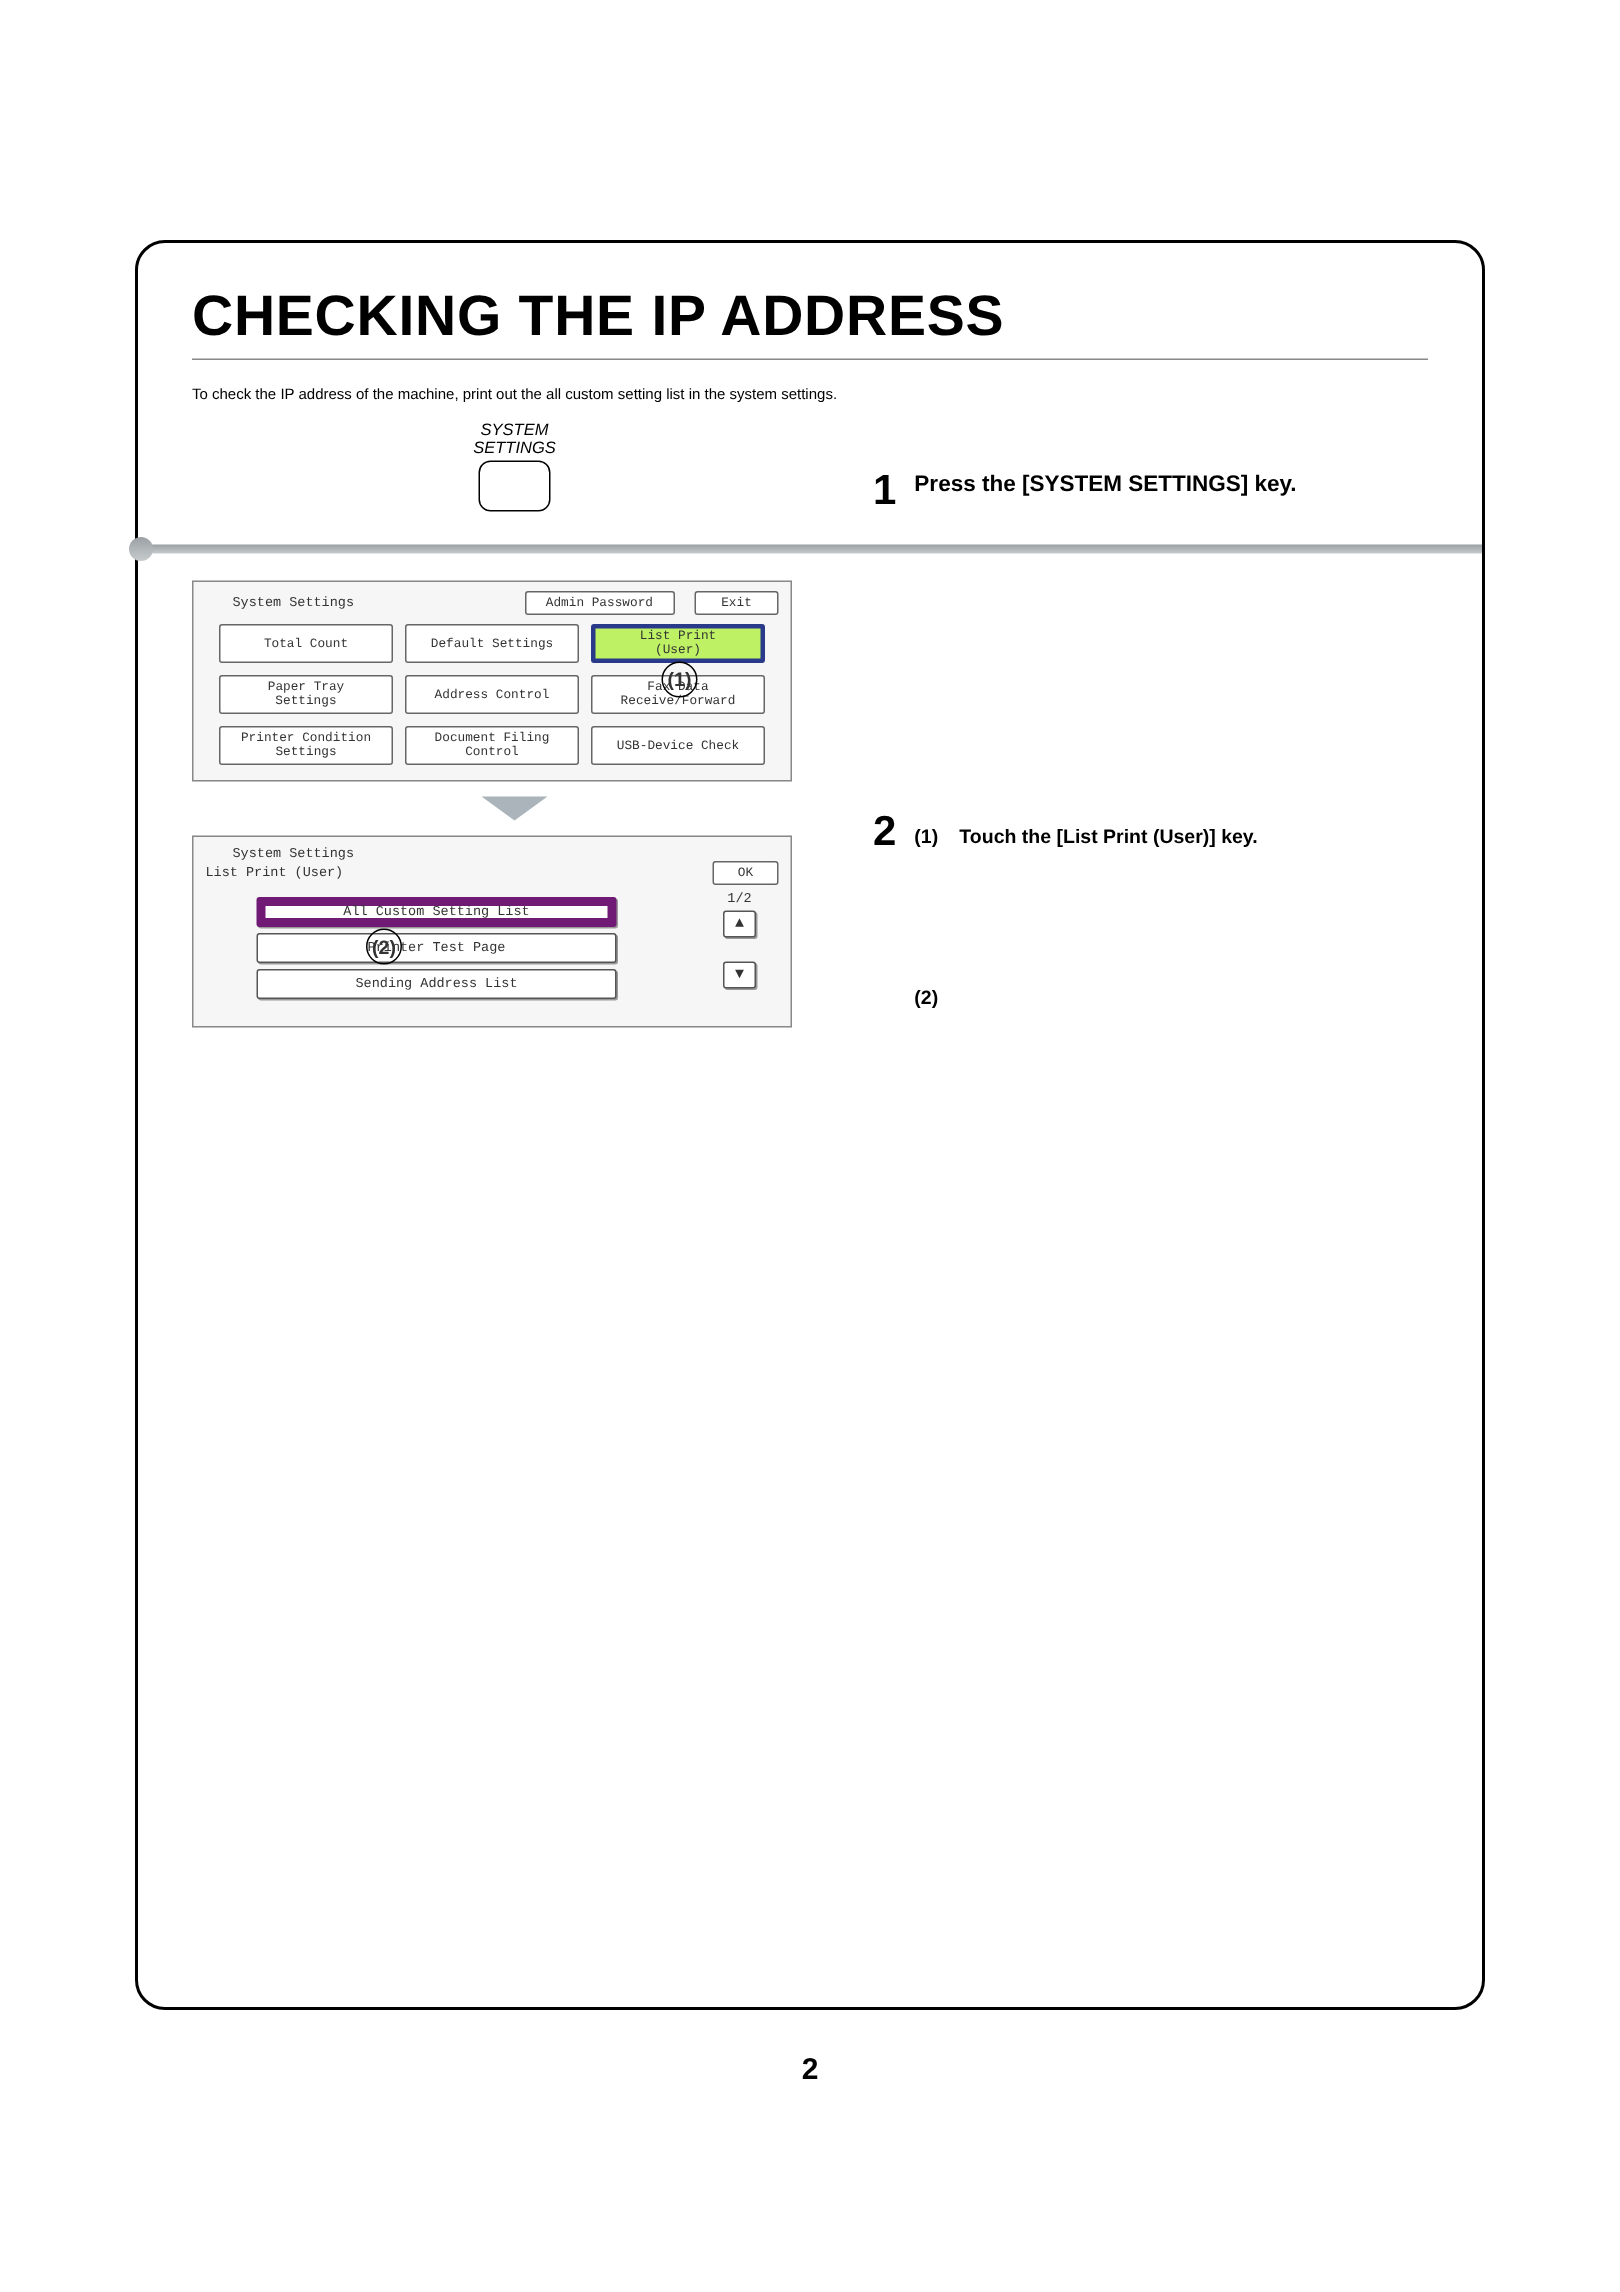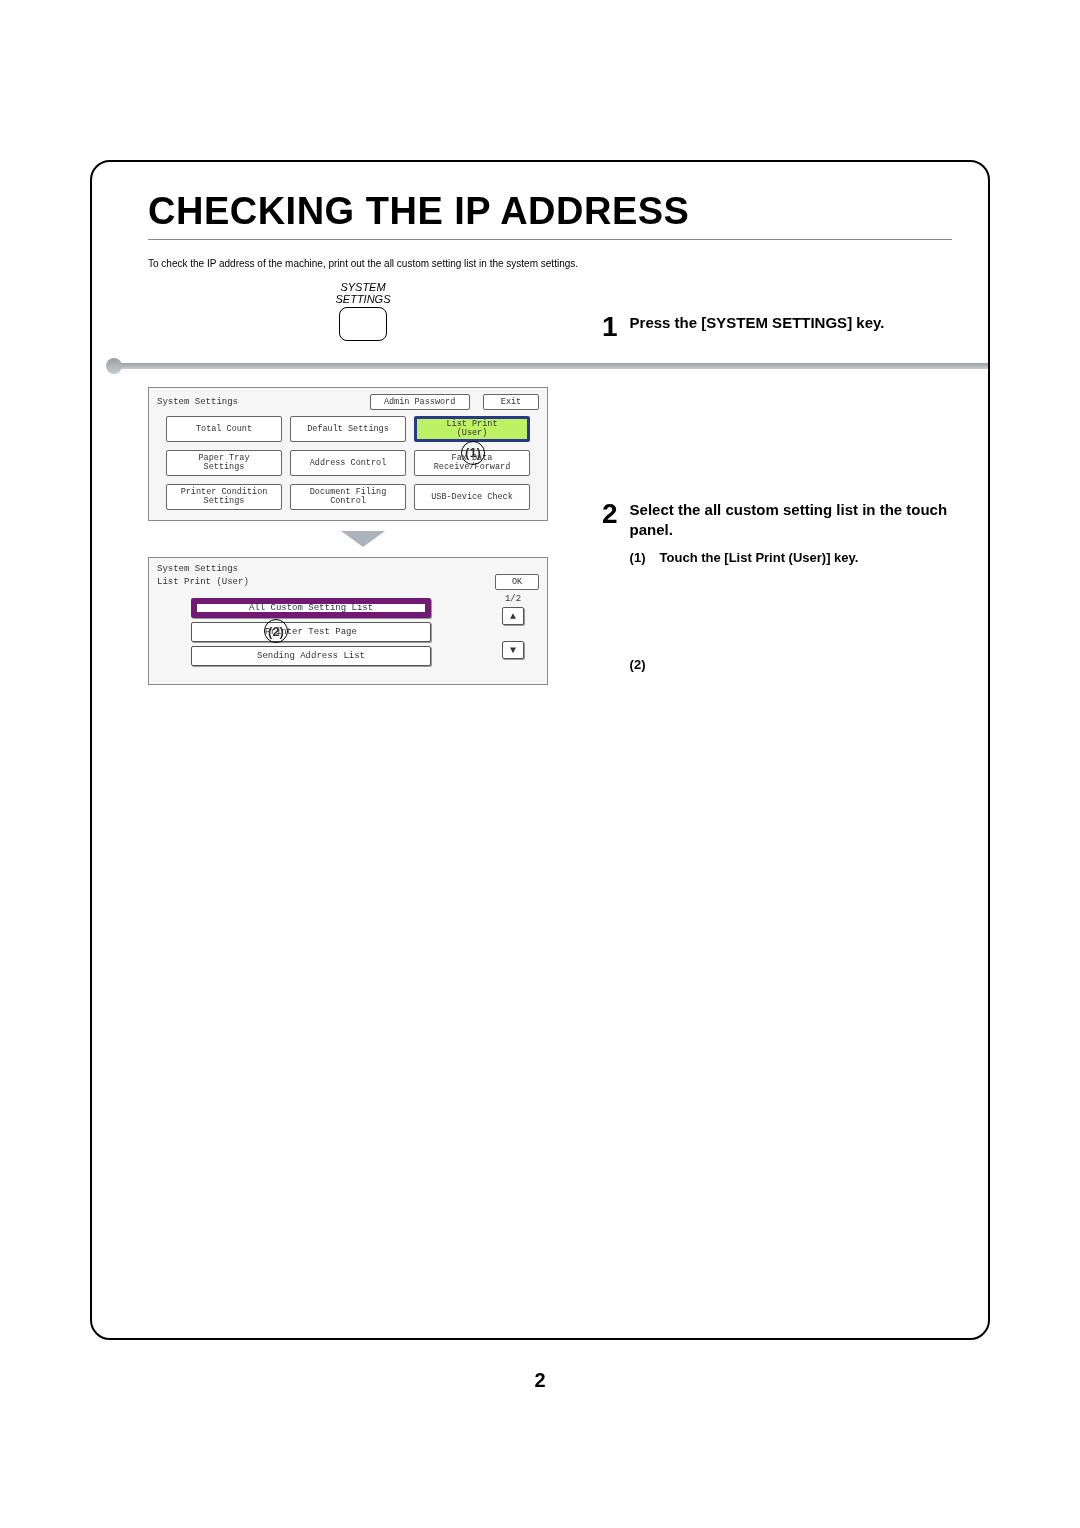--- a/index.html
+++ b/index.html
@@ -14,21 +14,21 @@
   .page-outer {
     position: absolute;
     left: 90px;
     top: 160px;
     width: 900px;
     height: 1180px;
     border: 2px solid #000;
     border-radius: 20px;
   }
   .content {
-    padding: 28px 36px 20px 56px;
+    padding: 28px 36px 20px 36px;
   }
   h1.title {
     font-size: 38px;
     font-weight: bold;
     letter-spacing: 0.5px;
     border-bottom: 1.5px solid #888;
     padding-bottom: 6px;
     margin-bottom: 18px;
   }
   .intro {
@@ -87,21 +87,21 @@
     font-family: "Courier New", monospace;
     font-size: 9px;
     color: #333;
     padding: 6px 8px 10px 8px;
     position: relative;
   }
   .panel .hdr {
     display:flex; justify-content:space-between; align-items:center;
     margin-bottom:6px;
   }
-  .panel .hdr-left { font-size:9px; }
+  .panel .hdr-left { font-size:9px;margin-left:18px; }
   .pbtn {
     display:inline-flex; align-items:center; justify-content:center;
     border:1px solid #666; background:#fff;
     font-size:8.5px; padding:2px 6px; border-radius:2px;
     text-align:center;
   }
   .pbtn.wide { width:116px; height:26px; line-height:1.1; }
   .pbtn.hi { background:#bef264; border:2px solid #2a3a8a; box-shadow:0 0 0 1px #2a3a8a inset;}
   .grid3 { display:grid; grid-template-columns: repeat(3, 116px); gap:8px 8px; justify-content:center; }
 
@@ -256,21 +256,20 @@
             </div>
           </div>
         </div>
 
       </div>
 
       <div class="col-right">
         <div style="display:flex;">
           <div class="stepnum">2</div>
           <div class="steptext">
-            <div class="steptitle">Select the all custom setting list in the touch panel.</div>
             <div class="substeps">
               <div class="sub">
                 <span class="subnum">(1)</span>
                 <span class="subbold">Touch the [List Print (User)] key.</span>
               </div>
             </div>
           </div>
         </div>
 
         <div style="height:86px;"></div>

